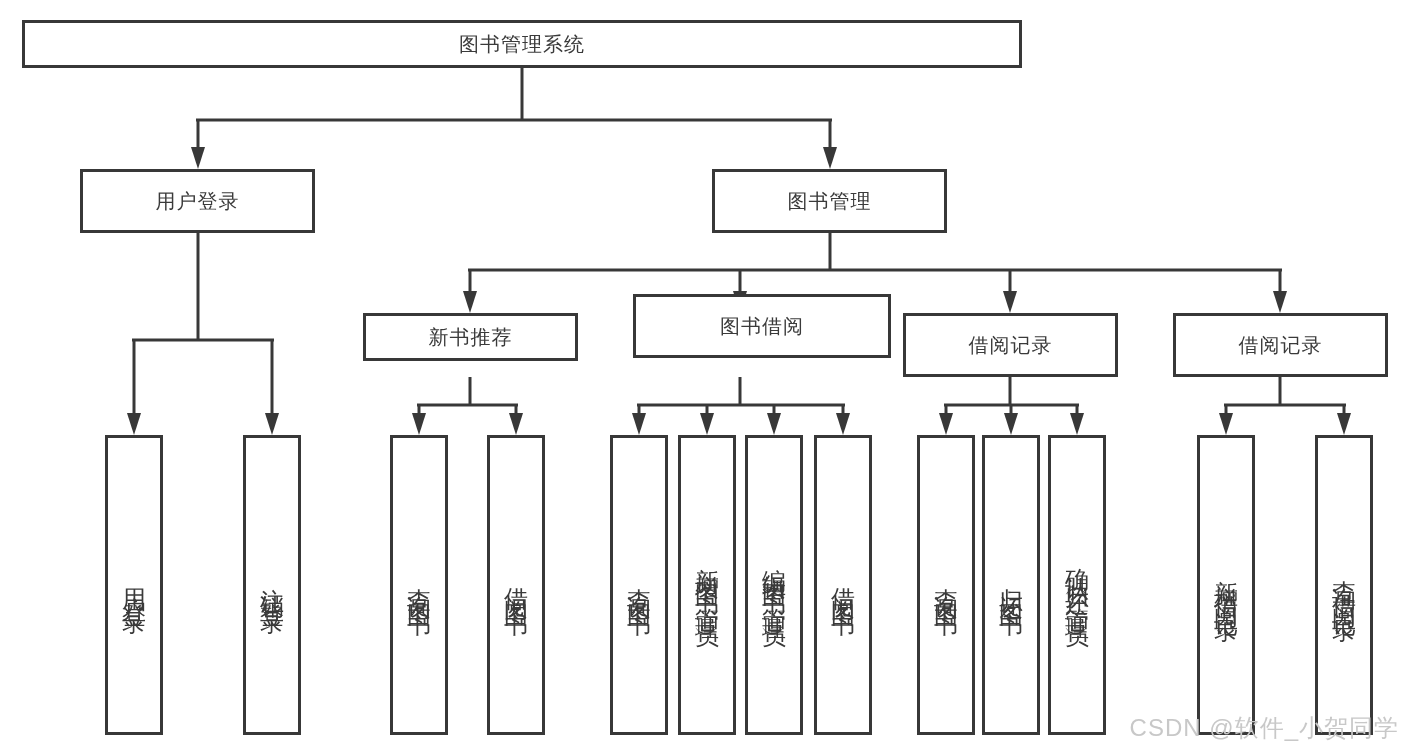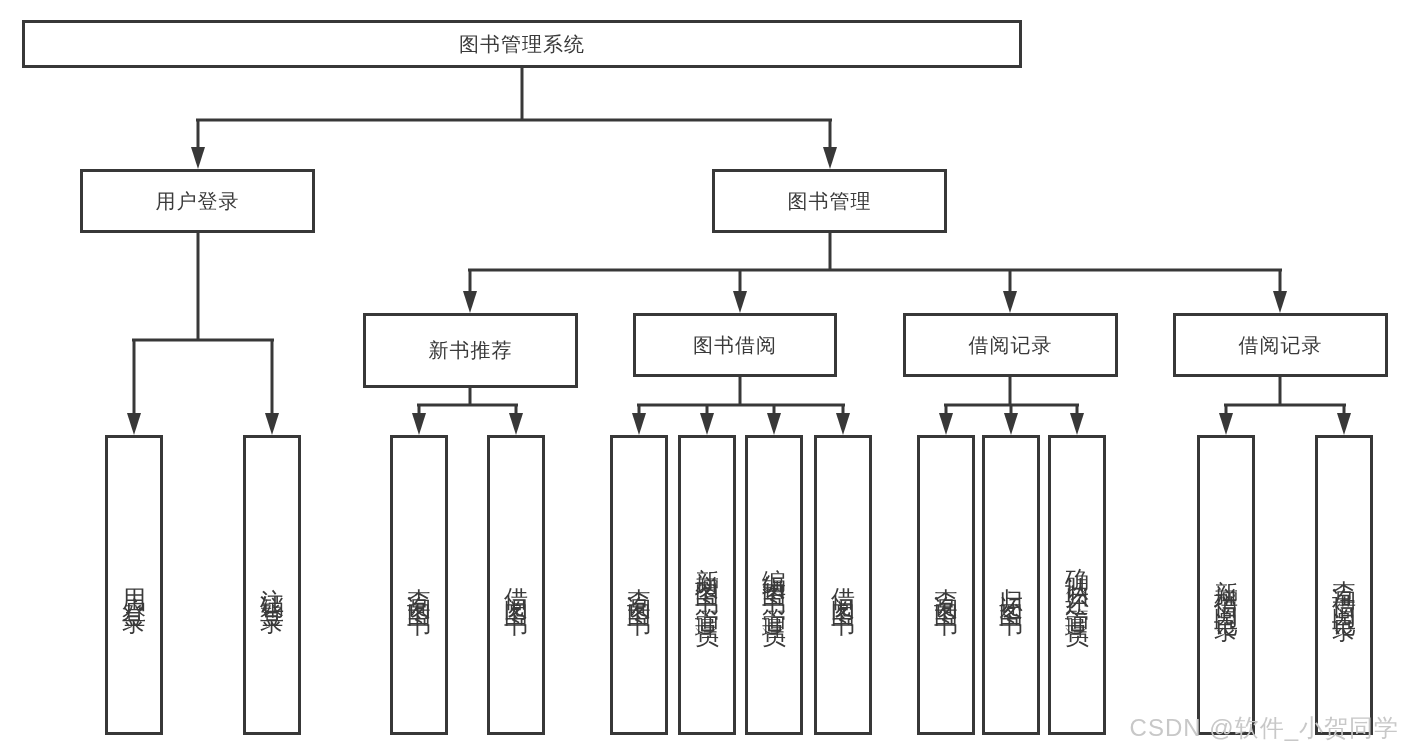--- a/index.html
+++ b/index.html
@@ -110,24 +110,24 @@
     <span>图书管理系统</span>
   </div>
 
   <div class="box h" style="left:80px;top:169px;width:235px;height:64px">
     <span>用户登录</span>
   </div>
   <div class="box h" style="left:712px;top:169px;width:235px;height:64px">
     <span>图书管理</span>
   </div>
 
-  <div class="box h" style="left:363px;top:313px;width:215px;height:75px">
+  <div class="box h" style="left:363px;top:313px;width:215px;height:48px">
     <span>新书推荐</span>
   </div>
-  <div class="box h" style="left:633px;top:313px;width:204px;height:64px">
+  <div class="box h" style="left:633px;top:294px;width:258px;height:64px">
     <span>图书借阅</span>
   </div>
   <div class="box h" style="left:903px;top:313px;width:215px;height:64px">
     <span>借阅记录</span>
   </div>
   <div class="box h" style="left:1173px;top:313px;width:215px;height:64px">
     <span>借阅记录</span>
   </div>
 
   <div class="box v" style="left:105px;top:435px;width:58px;height:300px">

